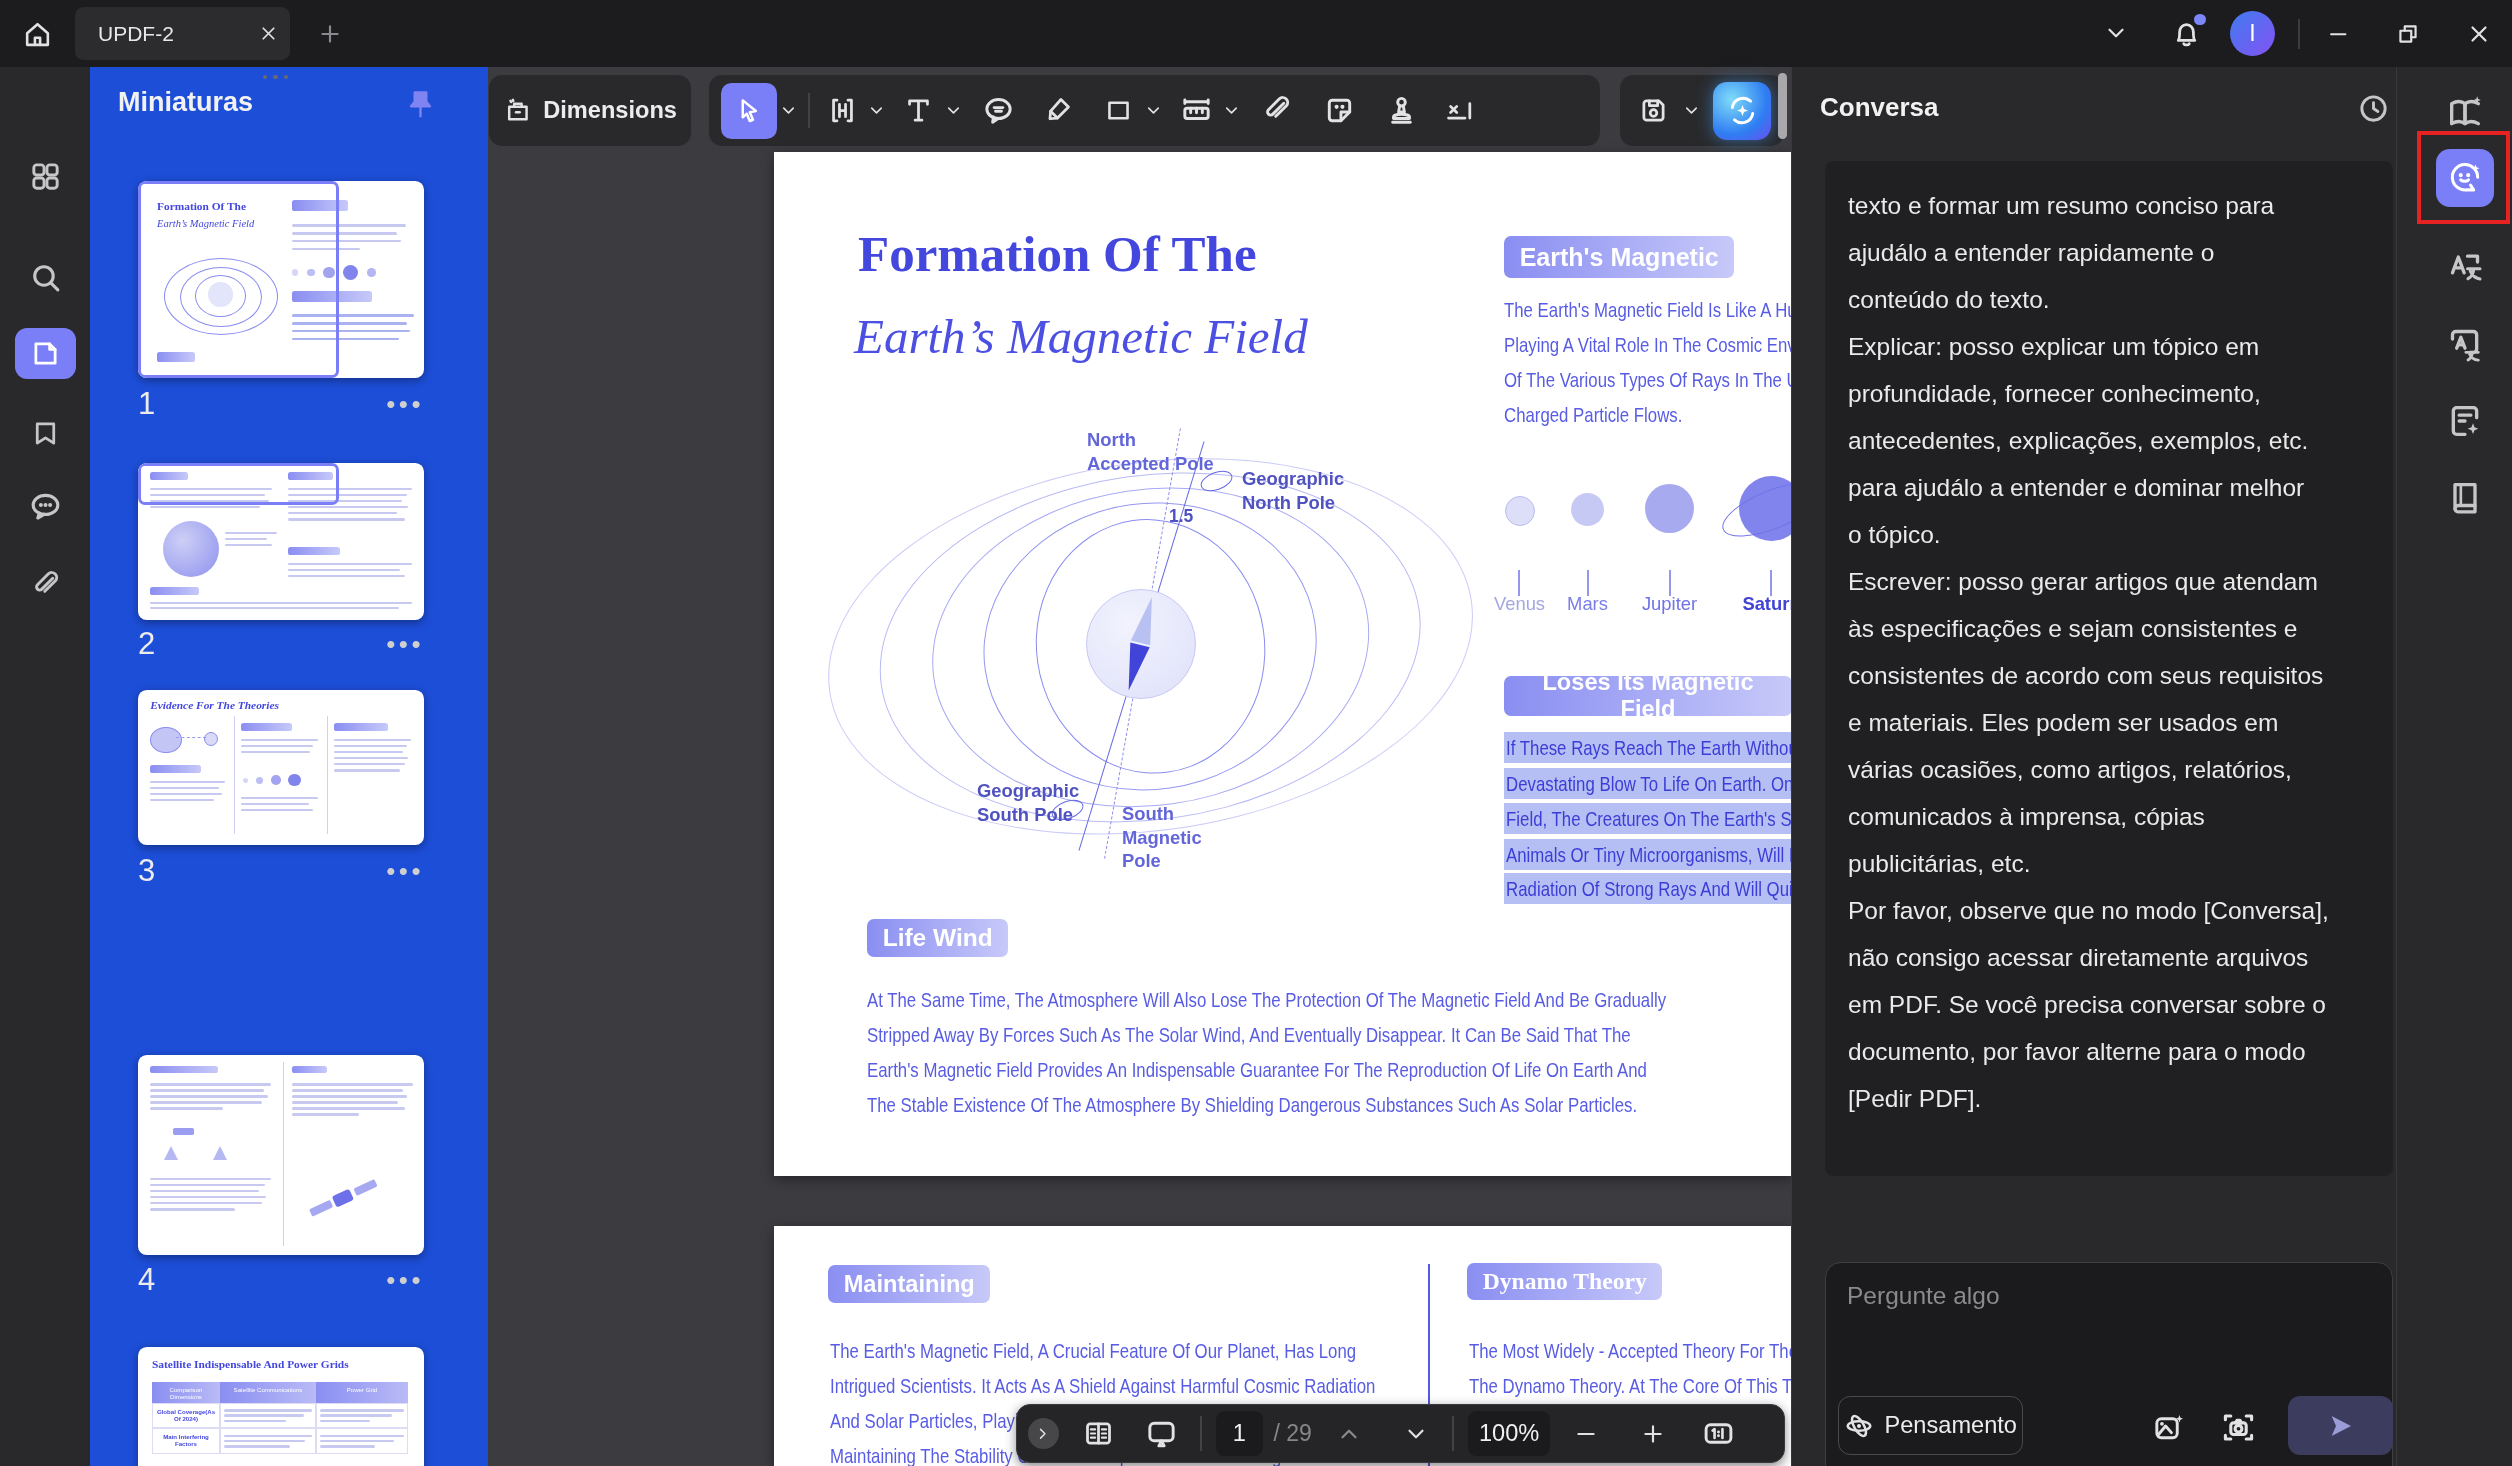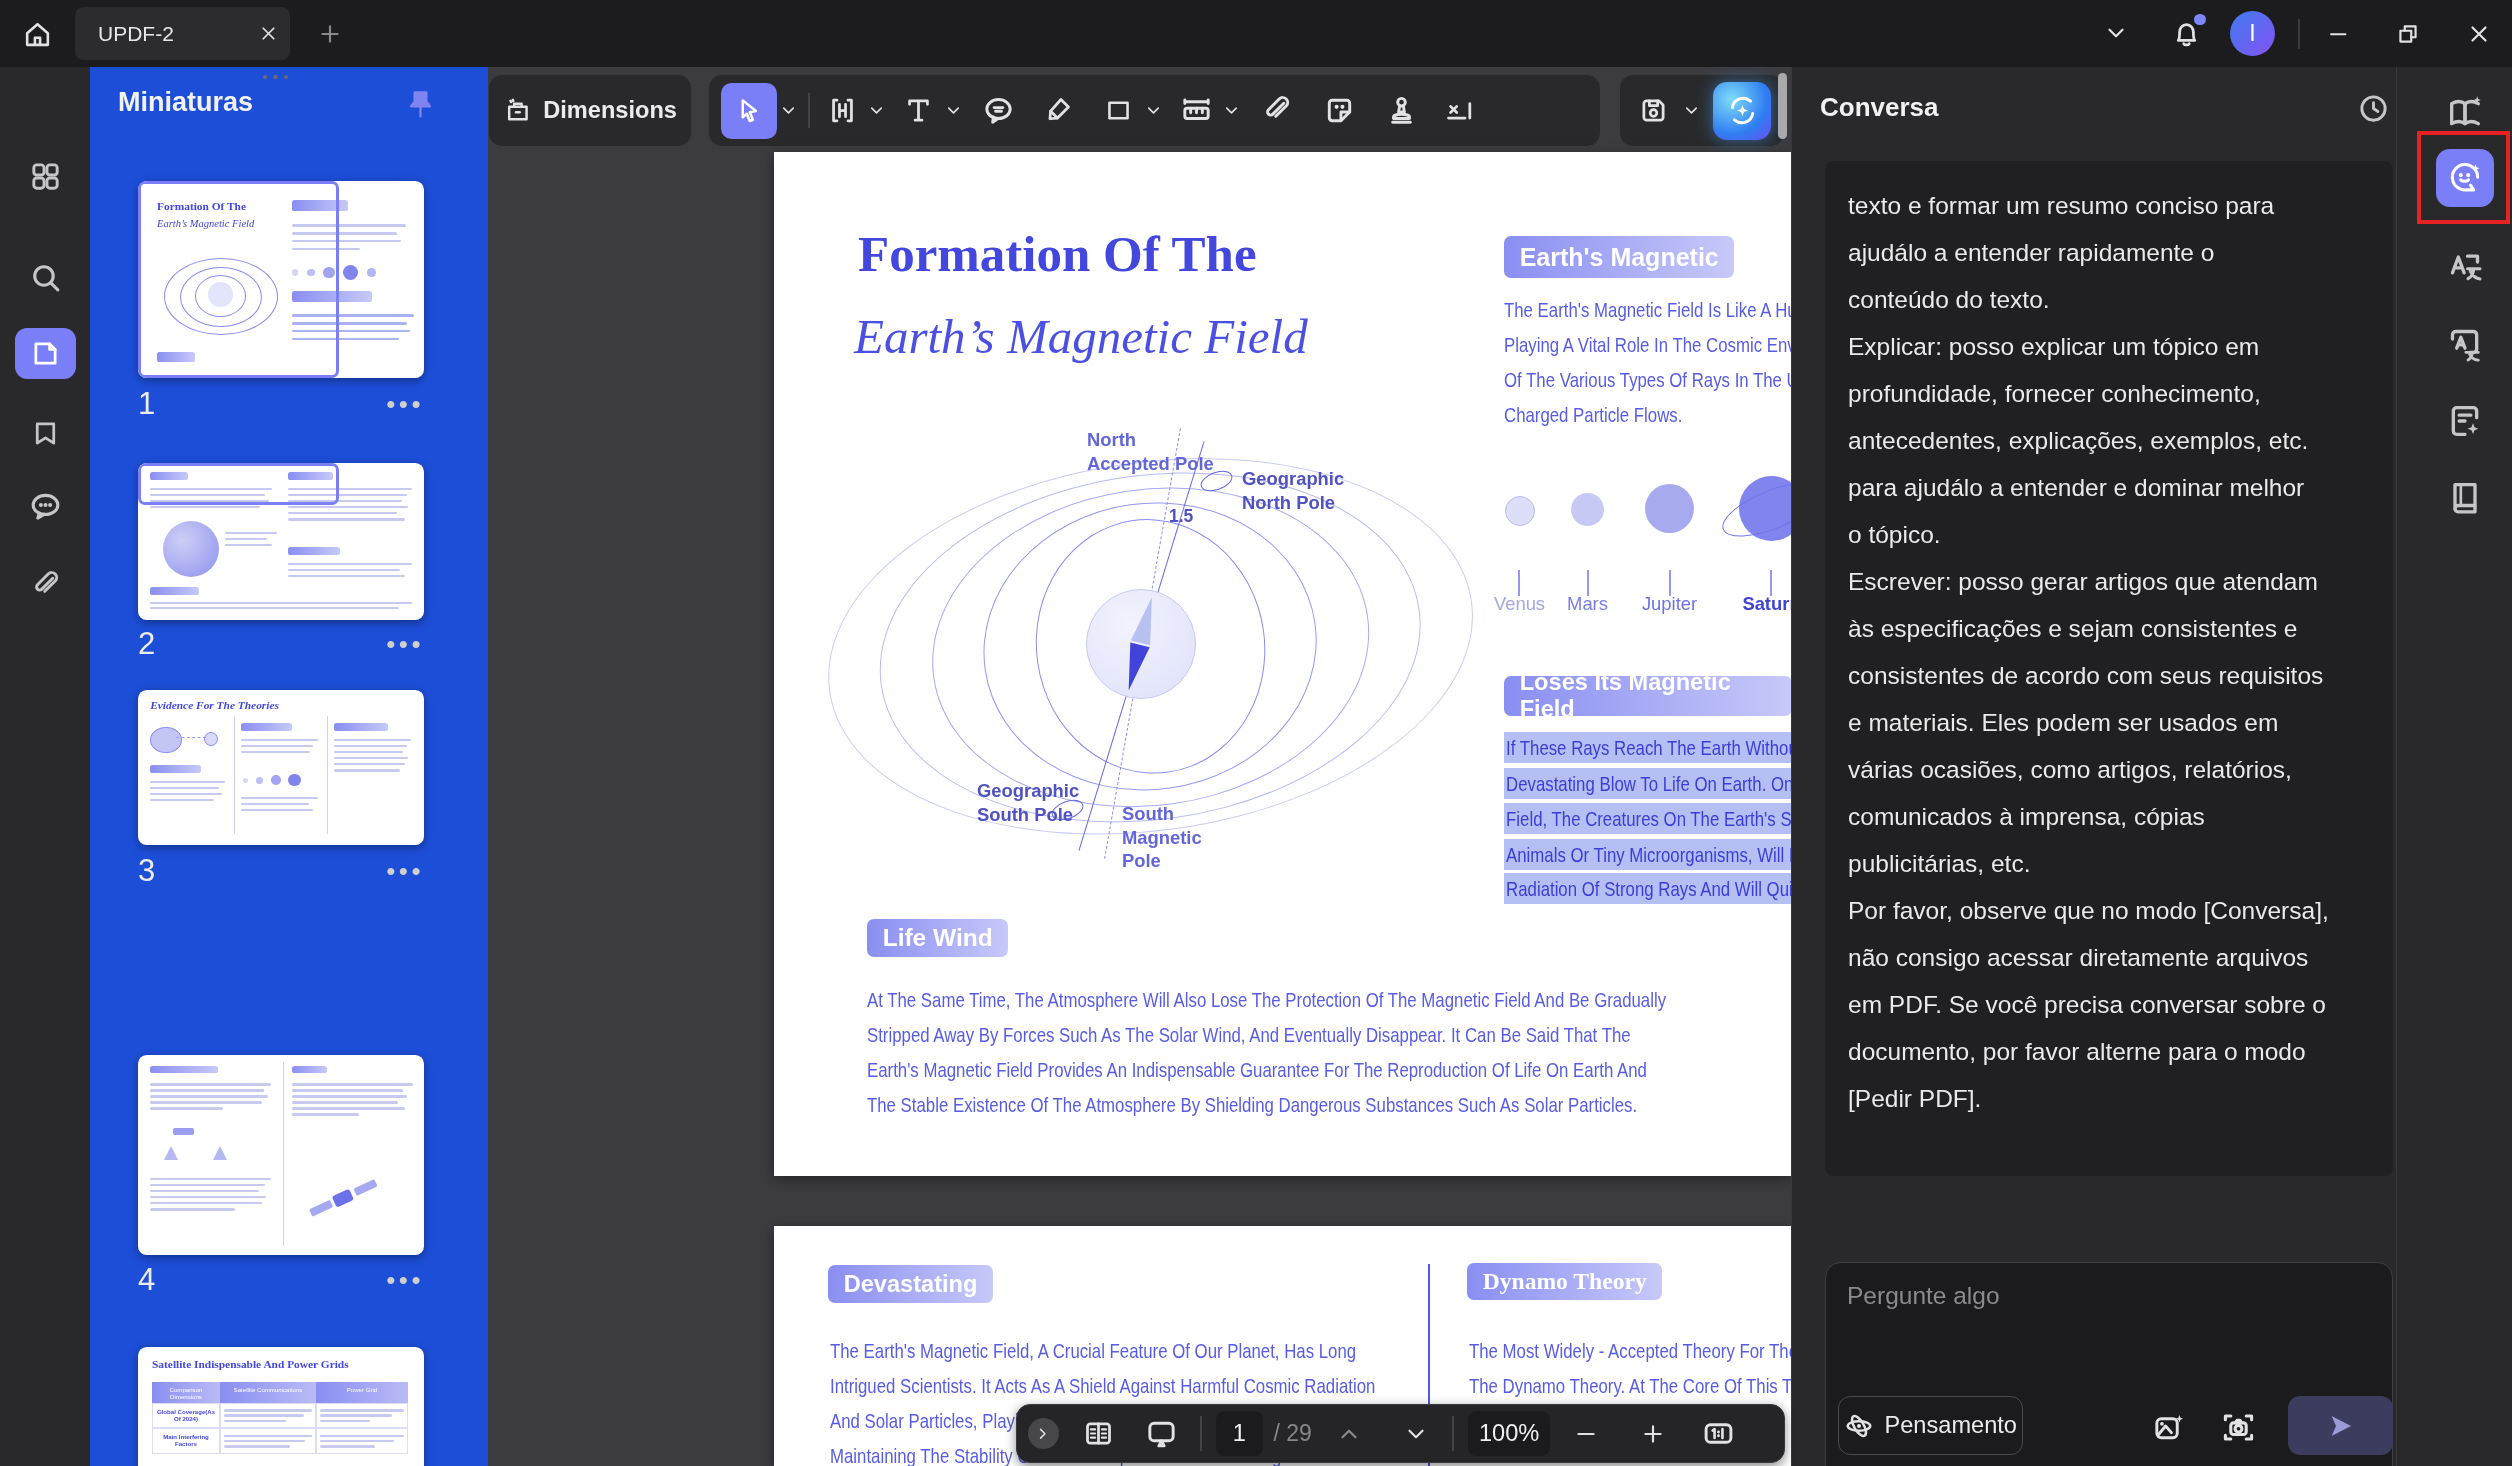--- a/index.html
+++ b/index.html
@@ -559,36 +559,36 @@
     <div class="abs" style="left:945px;top:338px;width:105px;height:37px;border:1.7px solid #6f72e8;border-radius:50%;transform:rotate(-22deg);"></div>
     <div class="ptick" style="left:744px;top:418px;"></div>
       <div class="ptick" style="left:813px;top:418px;"></div>
     <div class="ptick" style="left:895px;top:418px;"></div>
       <div class="ptick" style="left:996px;top:418px;"></div>
     <div class="plabel" style="left:706px;top:441px;color:#a4a6e2;">Venus</div>
     <div class="plabel" style="left:774px;top:441px;">Mars</div>
     <div class="plabel" style="left:856px;top:441px;color:#6f72e6;">Jupiter</div>
     <div class="plabel" style="left:958px;top:441px;font-weight:bold;color:#4245d4;">Saturn</div>
 
-    <div class="badge" style="left:730px;top:524px;height:40px;font-size:23.6px;">Loses Its Magnetic Field</div>
+    <div class="badge" style="left:730px;top:524px;height:40px;font-size:23.6px;text-align:center;">Loses Its Magnetic Field</div>
     <div class="hl-line" style="left:730px;top:580px;">If These Rays Reach The Earth Without</div>
     <div class="hl-line" style="left:730px;top:616px;">Devastating Blow To Life On Earth. Onc</div>
     <div class="hl-line" style="left:730px;top:651px;">Field, The Creatures On The Earth's Su</div>
     <div class="hl-line" style="left:730px;top:687px;">Animals Or Tiny Microorganisms, Will F</div>
     <div class="hl-line" style="left:730px;top:721px;">Radiation Of Strong Rays And Will Quic</div>
 
     <div class="badge" style="left:93px;top:767px;height:38px;font-size:24.5px;">Life Wind</div>
     <div class="pdf-par" style="left:93px;top:830px;">At The Same Time, The Atmosphere Will Also Lose The Protection Of The Magnetic Field And Be Gradually
 Stripped Away By Forces Such As The Solar Wind, And Eventually Disappear. It Can Be Said That The
 Earth's Magnetic Field Provides An Indispensable Guarantee For The Reproduction Of Life On Earth And
 The Stable Existence Of The Atmosphere By Shielding Dangerous Substances Such As Solar Particles.</div>
   </div>
 
   <div class="page" style="top:1159px;height:240px;">
-    <div class="badge" style="left:54px;top:39px;height:38px;font-size:23.6px;">Devastating</div>
+    <div class="badge" style="left:54px;top:39px;height:38px;font-size:23.6px;">Maintaining</div>
     <div class="badge" style="left:693px;top:37px;height:37px;font-size:23.6px;font-family:Liberation Serif, serif;">Dynamo Theory</div>
     <div class="abs" style="left:654px;top:38px;width:1.7px;height:202px;background:#5458e2;"></div>
     <div class="pdf-par" style="left:56px;top:107px;">The Earth's Magnetic Field, A Crucial Feature Of Our Planet, Has Long
 Intrigued Scientists. It Acts As A Shield Against Harmful Cosmic Radiation
 And Solar Particles, Playing A Vital Role In Protecting Life On Earth And
 Maintaining The Stability Of The Atmosphere. Understanding Its Formation</div>
     <div class="pdf-par" style="left:695px;top:107px;">The Most Widely - Accepted Theory For The
 The Dynamo Theory. At The Core Of This Th</div>
   </div>
 </div>

